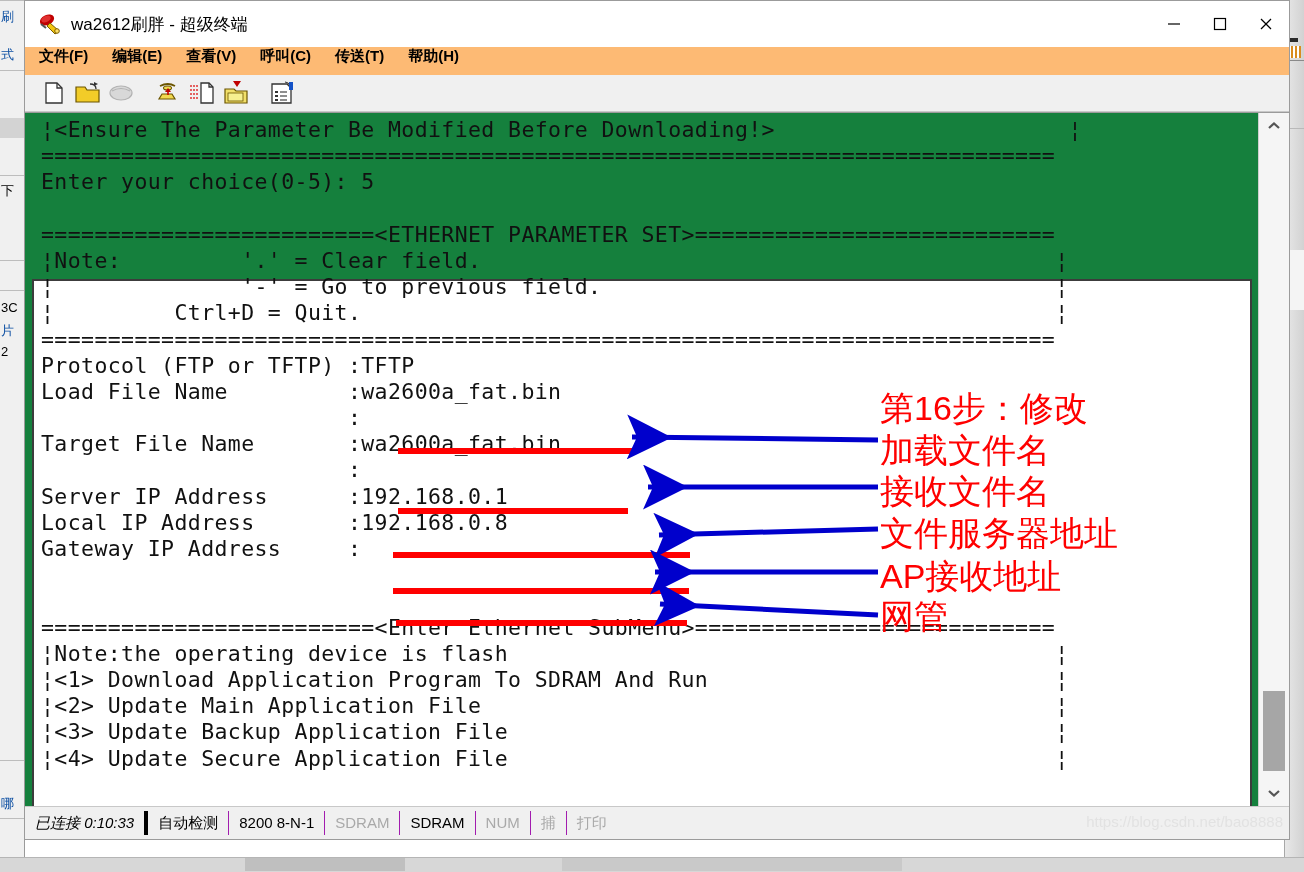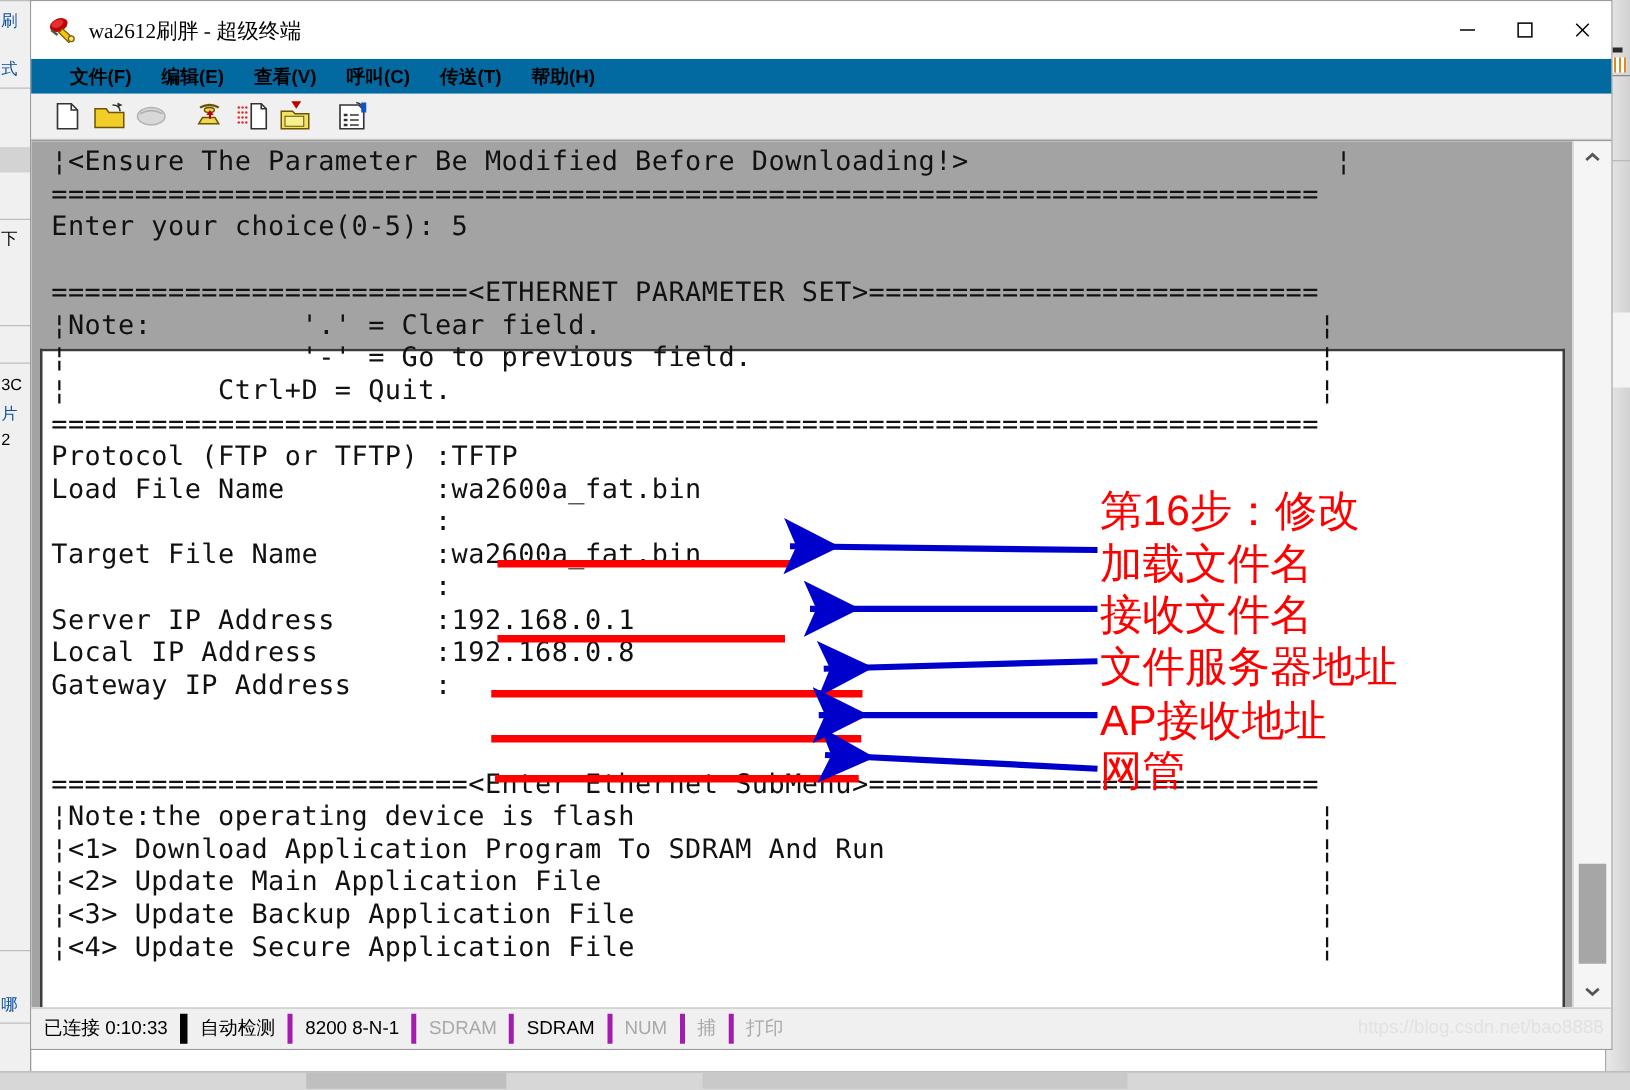--- a/index.html
+++ b/index.html
@@ -44,31 +44,31 @@
     height:46px;flex:0 0 46px;background:#ffffff;
     display:flex;align-items:center;
     position:relative;
   }
   #app-icon{
     width:26px;height:26px;margin-left:12px;margin-right:8px;
     position:relative;flex:0 0 26px;
   }
   #title-text{
     font-size:17px;color:#000;white-space:nowrap;
-    font-family:Liberation Serif, serif;
+    font-family:Liberation Sans, sans-serif;
   }
   #wincontrols{position:absolute;right:0;top:0;height:46px;display:flex;}
   .wc{width:46px;height:46px;display:flex;align-items:center;justify-content:center;
       cursor:default;}
   .wc svg{display:block;}
 
   
   #menubar{
-    height:28px;flex:0 0 28px;background:#0369a1;
-    display:flex;align-items:center;padding-left:31px;
+    height:28px;flex:0 0 28px;background:#fdba74;
+    display:flex;padding-left:14px;
     border-bottom:none;
   }
   .menu-item{
     font-size:15px;color:#000;font-weight:bold;margin-right:24px;white-space:nowrap;
     font-family:"Liberation Sans", sans-serif;cursor:default;
   }
 
   
   #toolbar{
     height:36px;flex:0 0 36px;background:#f0f0f0;
@@ -79,21 +79,21 @@
   .tb.gap{margin-right:16px;}
 
   
   #terminal-wrap{
     flex:1 1 auto;position:relative;background:#f0f0f0;
     border-top:1px solid #9b9b9b;
     display:flex;
     overflow:hidden;
   }
   #terminal{
-    position:relative;flex:1 1 auto;background:#a3a3a3;overflow:hidden;
+    position:relative;flex:1 1 auto;background:#15803d;overflow:hidden;
   }
   
   #inner-box{
     position:absolute;left:7px;top:166px;right:6px;bottom:0px;
     background:#ffffff;border:2px solid #3c3c3c;border-bottom:none;
     box-sizing:border-box;
   }
   #term-text{
     position:absolute;left:16px;top:4px;right:0;bottom:0;
     font-family:"DejaVu Sans Mono", monospace;
@@ -118,24 +118,24 @@
   
   #statusbar{
     height:32px;flex:0 0 32px;background:#f0f0f0;
     display:flex;align-items:center;
     border-top:1px solid #c8c8c8;
     position:relative;overflow:hidden;
   }
   .sb-cell{
     font-size:15px;color:#000;padding:0 10px;height:24px;line-height:24px;
     white-space:nowrap;font-family:"Liberation Sans", sans-serif;
-    border-right:4px solid #a21caf;
+    border-right:1px solid #a21caf;
   }
   .sb-cell.dim{color:#a9a9a9;}
-  .sb-cell.first{border-right:6px solid #000000;}
+  .sb-cell.first{border-right:4px solid #000000;font-style:italic;}
   .sb-cell.nob{border-right:none;}
   #watermark{
     position:absolute;right:6px;top:6px;
     font-size:15px;color:#e2e2e2;white-space:nowrap;
     font-family:"Liberation Sans", sans-serif;
   }
 
   
   #overlay{
     position:absolute;left:0;top:0;width:1304px;height:872px;

